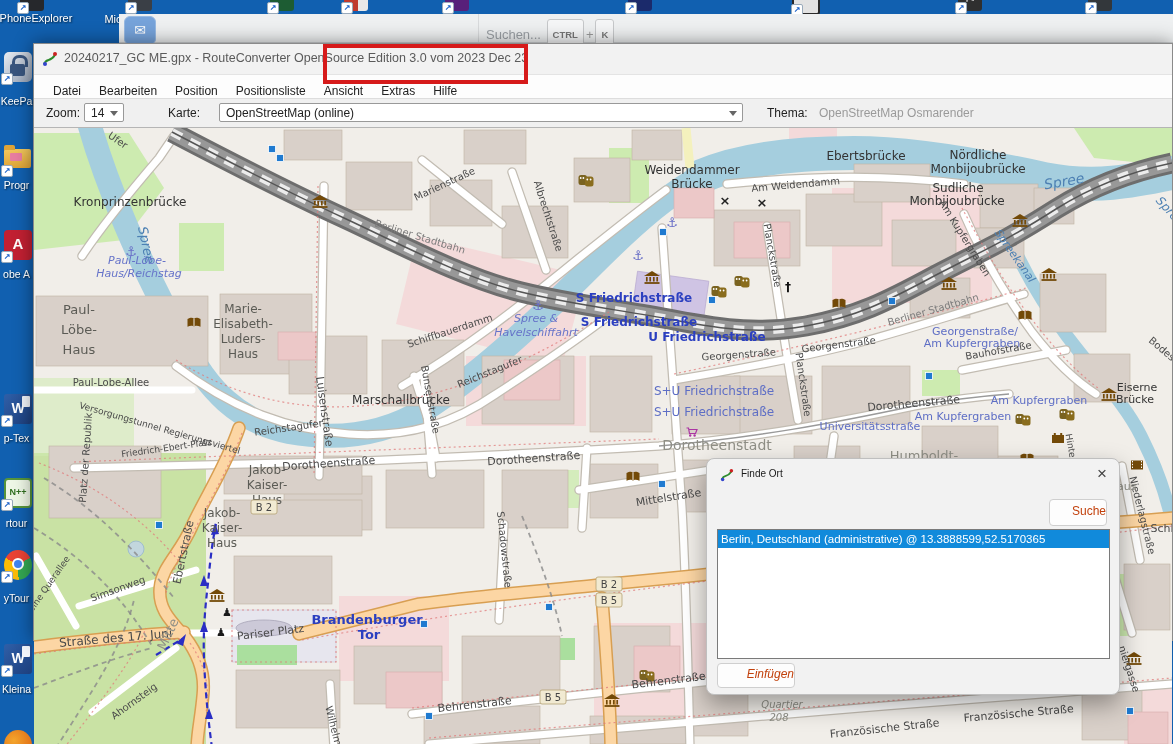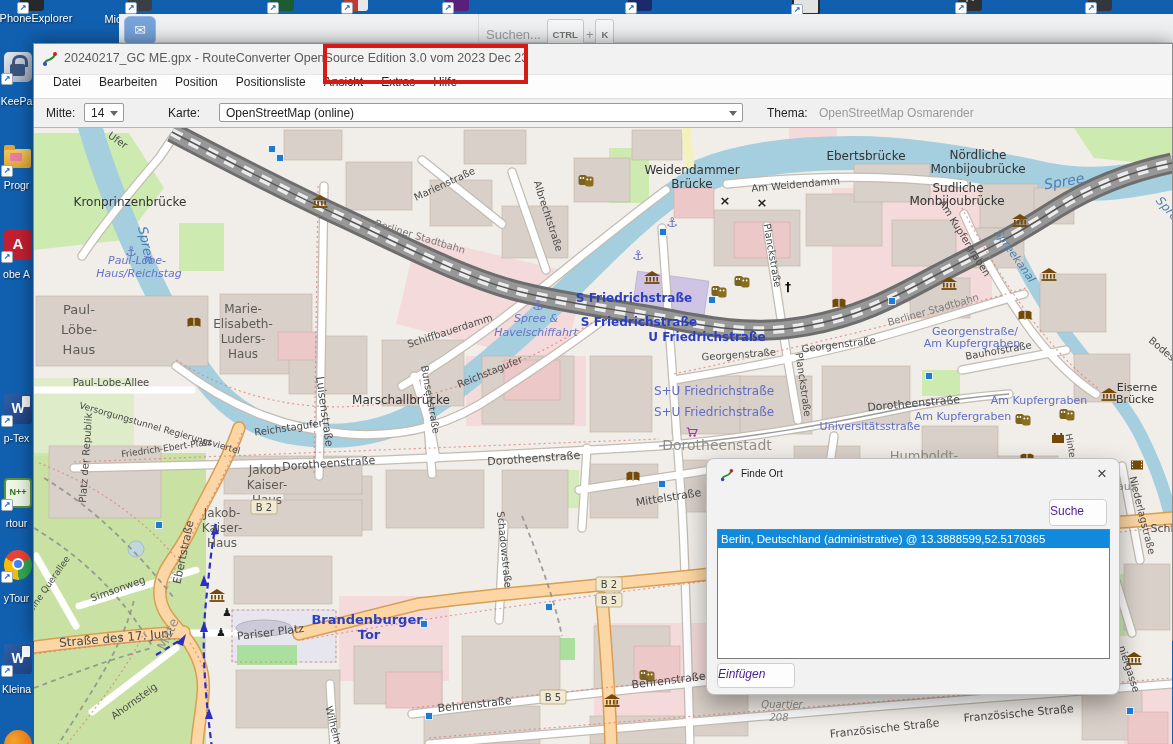--- a/index.html
+++ b/index.html
@@ -34,21 +34,21 @@
   #mailbtn{position:absolute;left:5px;top:2px;width:30px;height:27px;background:#76a3da;border:1px solid #97b9e2;border-radius:6px;color:#fff;font-size:14px;text-align:center;line-height:26px;}
   #bgsearch{position:absolute;left:367px;top:5px;color:#9a9fa4;font-size:13px;}
   .keybadge{display:inline-block;background:#f5f6f7;border:1px solid #c6c8ca;border-radius:3px;color:#777;font-size:9.5px;font-weight:bold;padding:9px 5px;margin:0 2px;vertical-align:1px;}
 
   
   #appwin{position:absolute;left:33px;top:43px;width:1140px;height:598px;background:#f0f0f0;border:1px solid #8a8a8a;box-shadow:0 0 18px rgba(0,0,0,.45);box-sizing:border-box;}
   #titlebar{position:relative;height:30px;background:#f2f2f2;}
   #titlebar .ticon{position:absolute;left:8px;top:7px;width:16px;height:16px;}
   #titletext{position:absolute;left:30px;top:7px;font-size:12.5px;color:#5a5a5a;white-space:nowrap;}
   #redbox{position:absolute;left:289px;top:0px;width:197px;height:32px;border:4px solid #d61a1a;z-index:60;}
-  #menubar{height:23px;background:#fdfdfd;border-top:1px solid #e4e4e4;display:flex;align-items:flex-start;padding-left:10px;}
+  #menubar{height:23px;background:#fdfdfd;border-top:1px solid #e4e4e4;display:flex;align-items:flex-end;padding-left:10px;}
   #menubar span{font-size:12px;color:#222;padding:0 9px;}
   #toolbar{position:relative;height:28px;background:#f0f0f0;border-top:1px solid #ddd;border-bottom:1px solid #b5b5b5;font-size:12px;color:#222;}
   #toolbar .tlabel{position:absolute;top:7px;}
   .combo{position:absolute;top:4px;height:19px;background:#fff;border:1px solid #999;border-radius:2px;font-size:12px;color:#222;line-height:18px;padding-left:6px;box-sizing:border-box;}
   .chev{position:absolute;right:5px;top:7px;width:0;height:0;border-left:4px solid transparent;border-right:4px solid transparent;border-top:5px solid #666;}
   #thema-value{position:absolute;top:7px;color:#9a9a9a;}
   #mapwrap{position:relative;width:1138px;height:620px;overflow:hidden;background:#f1eee9;}
 
   
   svg text{font-family:"DejaVu Sans",sans-serif;}
@@ -85,21 +85,21 @@
   .badge-box{fill:#f1ead2;stroke:#b5a273;stroke-width:.8;}
   svg .ml-street,svg .ml-name,svg .ml-bldg,svg .ml-water,svg .ml-ferry,svg .ml-stn,svg .ml-stn2,svg .ml-area,svg .ml-areait,svg .ml-rail,svg .ml-badge{text-anchor:middle;}
 
   
   #dialog{position:absolute;left:706px;top:458px;width:412px;height:235px;background:#f2f2f2;border:1px solid #bfbfbf;border-radius:8px;box-shadow:0 10px 24px rgba(0,0,0,.35);z-index:80;}
   #dlg-title{position:absolute;left:34px;top:9px;font-size:10px;color:#1a1a1a;}
   #dlg-icon{position:absolute;left:13px;top:9px;width:14px;height:14px;}
   #dlg-close{position:absolute;right:12px;top:6px;font-size:17px;color:#444;line-height:18px;}
   #dlg-label{position:absolute;left:12px;top:46px;font-size:12.5px;color:#111;margin-top:40px;}
   #dlg-input{position:absolute;left:80px;top:42px;width:252px;height:21px;border:1px solid #8a8a8a;background:#fff;font-size:12px;font-family:"Liberation Sans",sans-serif;padding:0 4px;box-sizing:border-box;border-radius:1px;}
-  .dlg-btn{position:absolute;background:#fdfdfd;border:1px solid #cfcfcf;border-radius:4px;font-size:12px;color:#4c1d95;text-align:left;font-family:"Liberation Sans",sans-serif;}
+  .dlg-btn{position:absolute;background:#fdfdfd;border:1px solid #cfcfcf;border-radius:4px;font-size:12px;color:#c2410c;text-align:right;font-family:"Liberation Sans",sans-serif;}
   #dlg-suche{left:342px;top:40px;width:56px;height:25px;line-height:23px;}
   #dlg-list{position:absolute;left:10px;top:70px;width:391px;height:128px;background:#fff;border:1px solid #7a7a7a;overflow:hidden;}
   .dlg-row-sel{height:18px;background:#118adb;color:#fff;font-size:11.5px;line-height:18px;padding-left:3px;white-space:nowrap;}
   #dlg-einf{left:10px;top:204px;width:76px;height:23px;line-height:21px;font-style:italic;}
 </style>
 </head>
 <body>
 
 <div id="desktop">
 
@@ -205,21 +205,21 @@
     <div id="menubar">
       <span>Datei</span>
       <span>Bearbeiten</span>
       <span>Position</span>
       <span>Positionsliste</span>
       <span>Ansicht</span>
       <span>Extras</span>
       <span>Hilfe</span>
     </div>
     <div id="toolbar">
-      <span class="tlabel" style="left:12px">Mitte:</span>
+      <span class="tlabel" style="left:12px">Zoom:</span>
       <div class="combo" style="left:50px;width:40px"><span>14</span><span class="chev"></span></div>
       <span class="tlabel" style="left:134px">Karte:</span>
       <div class="combo" style="left:185px;width:524px"><span>OpenStreetMap (online)</span><span class="chev"></span></div>
       <span class="tlabel" style="left:733px">Thema:</span>
       <span id="thema-value" style="left:785px">OpenStreetMap Osmarender</span>
     </div>
 
     <div id="mapwrap">
       <svg id="map" viewBox="0 0 1138 620" width="1138" height="620">
         <defs>

